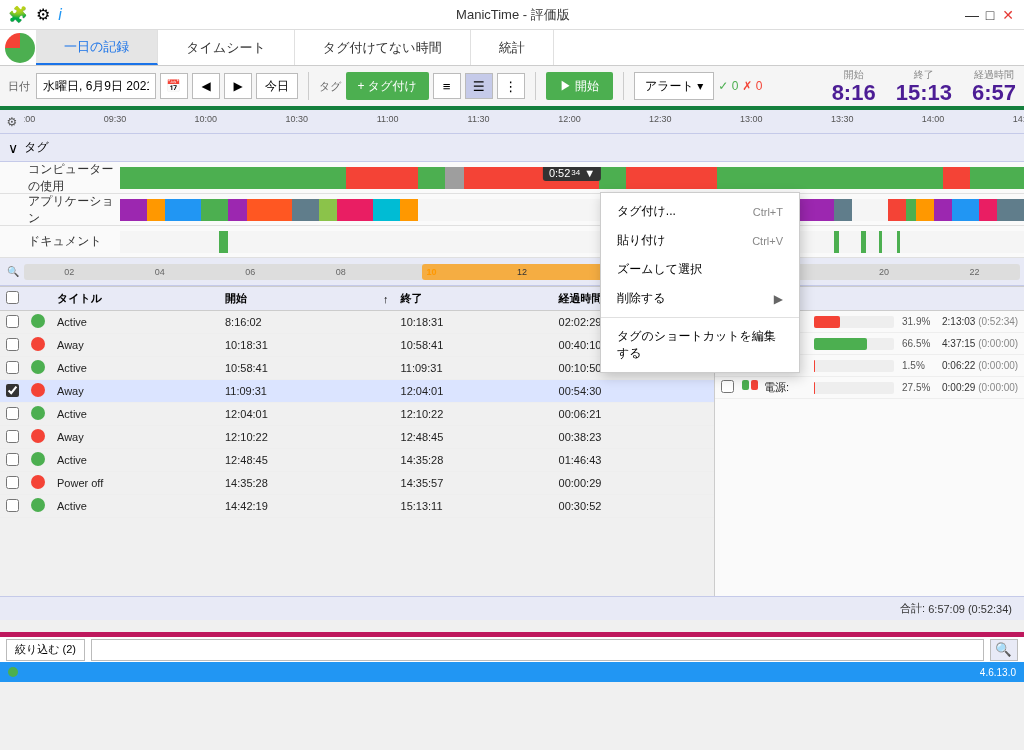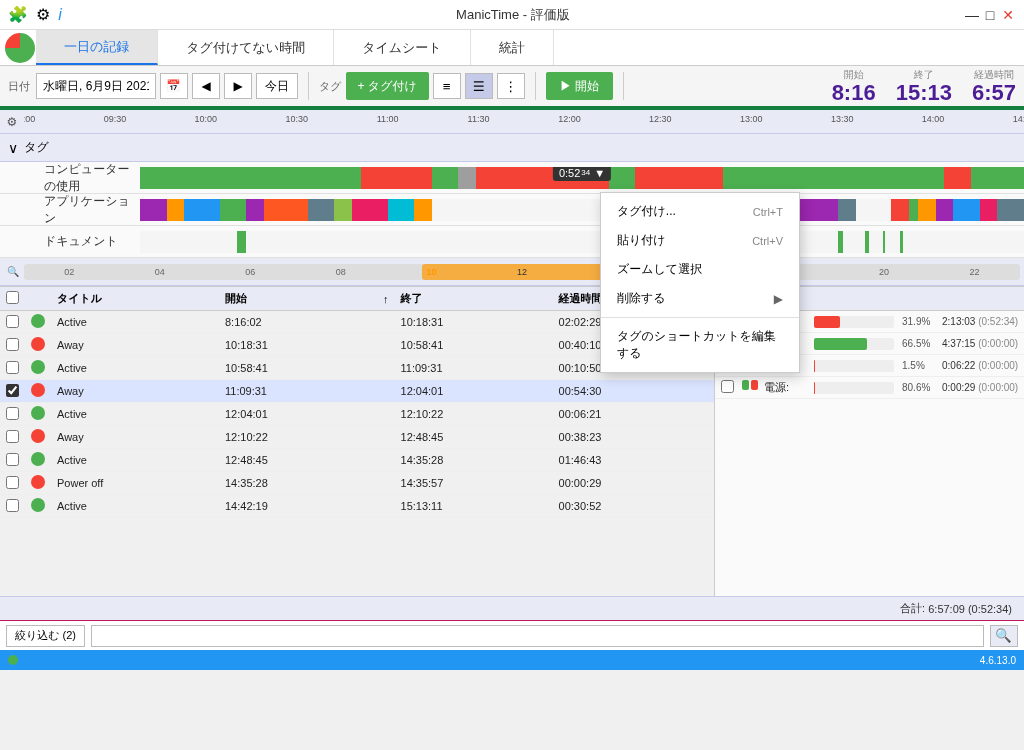--- a/index.html
+++ b/index.html
@@ -28,21 +28,21 @@
     .btn-stopwatch { height: 28px; background: white; border: 1px solid #bbb; cursor: pointer; padding: 0 10px; font-size: 12px; display: flex; align-items: center; gap: 4px; }
     .btn-start { height: 28px; background: #4caf50; border: none; color: white; cursor: pointer; padding: 0 14px; font-size: 12px; display: flex; align-items: center; gap: 4px; border-radius: 2px; }
     .time-display { display: flex; gap: 20px; margin-left: auto; }
     .time-group { text-align: center; }
     .time-label { font-size: 10px; color: #888; }
     .time-value { font-size: 22px; font-weight: bold; color: #4c1d95; line-height: 1; }
 
     
     .timeline-area { background: #fafafa; }
     .timeline-row { height: 32px; display: flex; align-items: center; border-bottom: 1px solid #e0e0e0; position: relative; }
-    .row-label { width: 140px; padding-left: 44px; font-size: 12px; color: #333; flex-shrink: 0; }
+    .row-label { width: 120px; padding-left: 28px; font-size: 12px; color: #333; flex-shrink: 0; }
     .row-bar { flex: 1; height: 20px; position: relative; background: #f5f5f5; }
 
     
     .tag-row { height: 28px; background: #e8eaf6; display: flex; align-items: center; padding: 0 8px; border-bottom: 1px solid #c5cae9; cursor: pointer; }
 
     
     .data-area { display: flex; height: 310px; border-top: 1px solid #ccc; }
     .main-table { flex: 1; overflow-y: auto; }
     .side-panel { width: 310px; border-left: 1px solid #ccc; background: #fafafa; }
 
@@ -63,21 +63,21 @@
 
     
     .scroll-nav { height: 28px; background: #e8eaf6; display: flex; align-items: center; border-bottom: 1px solid #c5cae9; padding: 0 4px; }
     .scroll-track { flex: 1; height: 16px; background: #ddd; border-radius: 3px; position: relative; }
     .scroll-thumb { position: absolute; height: 16px; background: #ff9800; border-radius: 3px; opacity: 0.7; }
 
     
     .statusbar { height: 24px; background: #e8eaf6; display: flex; align-items: center; justify-content: flex-end; padding: 0 12px; font-size: 11px; color: #333; border-top: 1px solid #c5cae9; }
 
     
-    .filterbar { height: 30px; background: #fff; border-top: 1px solid #be185d; display: flex; align-items: center; padding: 0 6px; gap: 6px; }
+    .filterbar { height: 30px; background: #fff; border-top: 5px solid #be185d; display: flex; align-items: center; padding: 0 6px; gap: 6px; margin-top: 12px; }
     .filter-btn { height: 22px; border: 1px solid #bbb; background: white; cursor: pointer; padding: 0 8px; font-size: 11px; }
     .filter-input { flex: 1; height: 22px; border: 1px solid #bbb; padding: 0 6px; font-size: 11px; }
     .search-btn { height: 22px; width: 28px; border: 1px solid #bbb; background: #e8eaf6; cursor: pointer; }
 
     
     .bottom-bar { height: 20px; background: #2196f3; display: flex; align-items: center; padding: 0 8px; }
     .bottom-dot { width: 10px; height: 10px; border-radius: 50%; background: #4caf50; }
     .version-text { margin-left: auto; font-size: 10px; color: #fff; }
 
     
@@ -98,22 +98,22 @@
     <button class="win-btn">□</button>
     <button class="win-btn" style="color:#e53935;">✕</button>
   </div>
 </div>
 
 <div class="nav-tabs">
   <div style="width:36px;display:flex;align-items:center;justify-content:center;padding-left:4px;">
     <span style="width:30px;height:30px;border-radius:50%;background:conic-gradient(#4caf50 0deg 270deg,#f44336 270deg 360deg);display:inline-block;"></span>
   </div>
   <div class="nav-tab active">一日の記録</div>
+  <div class="nav-tab">タイムシート</div>
   <div class="nav-tab">タグ付けてない時間</div>
-  <div class="nav-tab">タイムシート</div>
   <div class="nav-tab">統計</div>
 </div>
 
 <div class="toolbar">
   <div class="toolbar-section">
     <span style="font-size:11px;color:#666;margin-right:2px;">日付</span>
     <input class="date-input" value="水曜日, 6月9日 2021" readonly="" style="">
     <button class="btn-icon">📅</button>
     <button class="btn-icon">◀</button>
     <button class="btn-icon">▶</button>
@@ -125,20 +125,25 @@
     <button class="btn-add-tag">+ タグ付け</button>
     <button class="btn-view" title="list view">≡</button>
     <button class="btn-view" title="detail view" style="background:#c5cae9;">☰</button>
     <button class="btn-view" title="compact view">⋮</button>
   </div>
   <div class="toolbar-divider"></div>
   <div class="toolbar-section">
     <button class="btn-start">▶ 開始</button>
   </div>
   <div class="toolbar-divider"></div>
+  <div class="toolbar-section">
+    <button class="btn-stopwatch">アラート ▾</button>
+    <span style="color:#4caf50;font-size:12px;">✓ 0</span>
+    <span style="color:#f44336;font-size:12px;">✗ 0</span>
+  </div>
   <div class="time-display">
     <div class="time-group">
       <div class="time-label">開始</div>
       <div class="time-value">8:16</div>
     </div>
     <div class="time-group">
       <div class="time-label">終了</div>
       <div class="time-value">15:13</div>
     </div>
     <div class="time-group">
@@ -486,21 +491,21 @@
     <td class="cb-cell" style="display:flex;gap:2px;align-items:center;padding:3px 2px;">
       <span class="color-dot" style="background:#4caf50;width:10px;height:10px;border-radius:2px;display:inline-block;"></span>
       <span class="color-dot" style="background:#f44336;width:10px;height:10px;border-radius:2px;display:inline-block;"></span>
     </td>
     <td style="font-size:11px;padding:3px 4px;">電源:</td>
     <td style="padding:3px 4px;">
       <div style="width:80px;height:12px;background:#eee;border-radius:2px;position:relative;">
         <div style="width:0.1%;height:100%;background:#f44336;border-radius:2px;"></div>
       </div>
     </td>
-    <td style="font-size:10px;color:#555;padding:3px 2px;white-space:nowrap;">80.6%</td>
+    <td style="font-size:10px;color:#555;padding:3px 2px;white-space:nowrap;">27.5%</td>
     <td style="font-size:10px;color:#333;padding:3px 2px;white-space:nowrap;">0:00:29&nbsp;<span style="color:#888;">(0:00:00)</span></td>
   </tr>
         </tbody>
     </table>
   </div>
 </div>
 
 <div class="statusbar">
   <span>合計:</span>&nbsp;
   <span>6:57:09 (0:52:34)</span>

